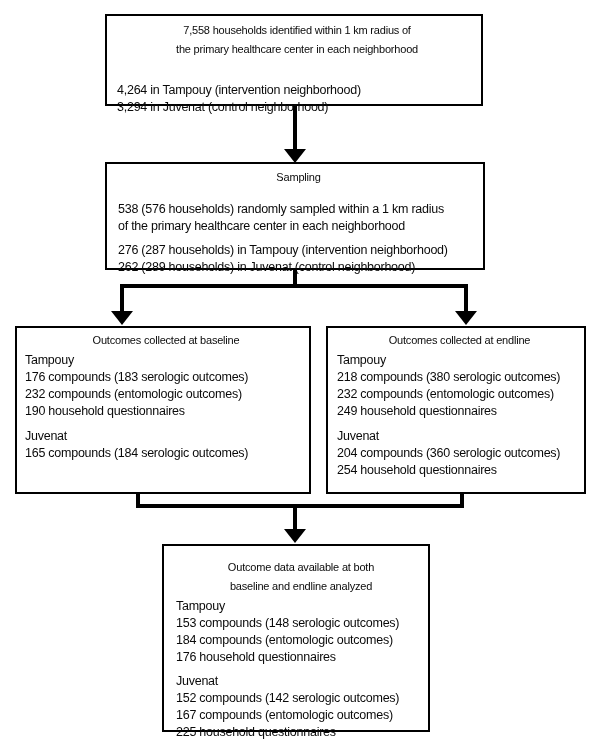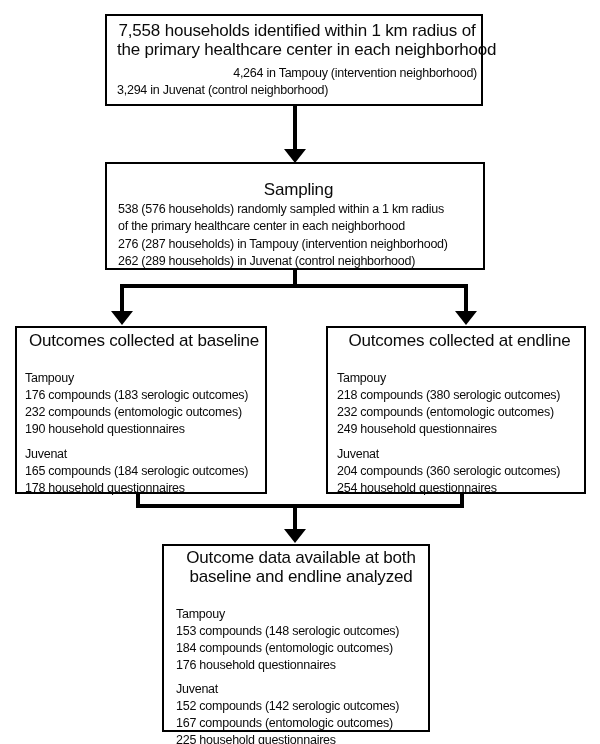--- a/index.html
+++ b/index.html
@@ -19,38 +19,38 @@
   .box {
     position: absolute;
     border: 2px solid #000000;
     background: #ffffff;
     box-sizing: border-box;
     font-size: 12.5px;
     letter-spacing: -0.25px;
   }
   .box-title {
     text-align: center;
-    font-size: 17px;
+    font-size: 11px;
     line-height: 19px;
     letter-spacing: -0.2px;
     white-space: nowrap;
   }
   .box-body {
     text-align: left;
   }
   .line {
     line-height: 17px;
     white-space: nowrap;
   }
-  .mt6 { margin-top: 6px; text-align: right; }
-  .mt7 { margin-top: 1px; }
+  .mt6 { margin-top: 23px; }
+  .mt7 { margin-top: 7px; }
   .mt8 { }
-  .mt2 { margin-top: 2px; }
+  .mt2 { margin-top: 14px; }
   .group { margin-top: 8px; }
-  .group-first { margin-top: 20px; }
+  .group-first { margin-top: 2px; }
   .vline, .hline {
     position: absolute;
     background: #000000;
   }
   .arrowhead {
     position: absolute;
     width: 0;
     height: 0;
     border-left: 11px solid transparent;
     border-right: 11px solid transparent;
@@ -69,50 +69,49 @@
     </div>
     <div class="box-body">
       <div class="line mt6">4,264 in Tampouy (intervention neighborhood)</div>
       <div class="line mt8">3,294 in Juvenat (control neighborhood)</div>
     </div>
   </div>
 
   <div class="vline" style="left:293px; top:106px; width:4px; height:44px;"></div>
   <div class="arrowhead" style="left:284px; top:149px;"></div>
 
-  <div class="box" style="left:105px; top:162px; width:380px; height:108px; padding:16px 4px 0 11px;">
+  <div class="box" style="left:105px; top:162px; width:380px; height:108px; padding:4px 4px 0 11px;">
     <div class="box-title">Sampling</div>
     <div class="box-body">
       <div class="line mt2">538 (576 households) randomly sampled within a 1 km radius</div>
       <div class="line">of the primary healthcare center in each neighborhood</div>
       <div class="line mt7">276 (287 households) in Tampouy (intervention neighborhood)</div>
       <div class="line mt8">262 (289 households) in Juvenat (control neighborhood)</div>
     </div>
   </div>
 
   <div class="vline" style="left:293px; top:270px; width:4px; height:18px;"></div>
   <div class="hline" style="left:120px; top:284px; width:348px; height:4px;"></div>
   <div class="vline" style="left:120px; top:284px; width:4px; height:28px;"></div>
   <div class="arrowhead" style="left:111px; top:311px;"></div>
   <div class="vline" style="left:464px; top:284px; width:4px; height:28px;"></div>
   <div class="arrowhead" style="left:455px; top:311px;"></div>
 
-  <div class="box" style="left:15px; top:326px; width:252px; height:168px; padding:3px 2px 0 8px;">
+  <div class="box" style="left:15px; top:326px; width:296px; height:168px; padding:3px 2px 0 8px;">
     <div class="box-title">Outcomes collected at baseline</div>
     <div class="box-body">
       <div class="group group-first">
         <div class="line">Tampouy</div>
         <div class="line">176 compounds (183 serologic outcomes)</div>
         <div class="line">232 compounds (entomologic outcomes)</div>
         <div class="line">190 household questionnaires</div>
       </div>
       <div class="group">
         <div class="line">Juvenat</div>
         <div class="line">165 compounds (184 serologic outcomes)</div>
-        <div class="line">178 household questionnaires</div>
       </div>
     </div>
   </div>
 
   <div class="box" style="left:326px; top:326px; width:260px; height:168px; padding:3px 2px 0 9px;">
     <div class="box-title">Outcomes collected at endline</div>
     <div class="box-body">
       <div class="group group-first">
         <div class="line">Tampouy</div>
         <div class="line">218 compounds (380 serologic outcomes)</div>
@@ -126,21 +125,21 @@
       </div>
     </div>
   </div>
 
   <div class="vline" style="left:136px; top:494px; width:4px; height:14px;"></div>
   <div class="vline" style="left:460px; top:494px; width:4px; height:14px;"></div>
   <div class="hline" style="left:136px; top:504px; width:328px; height:4px;"></div>
   <div class="vline" style="left:293px; top:504px; width:4px; height:26px;"></div>
   <div class="arrowhead" style="left:284px; top:529px;"></div>
 
-  <div class="box" style="left:162px; top:544px; width:268px; height:188px; padding:2px 2px 0 12px;">
+  <div class="box" style="left:162px; top:544px; width:268px; height:188px; padding:12px 2px 0 12px;">
     <div class="box-title">
       <div>Outcome data available at both</div>
       <div>baseline and endline analyzed</div>
     </div>
     <div class="box-body">
       <div class="group group-first">
         <div class="line">Tampouy</div>
         <div class="line">153 compounds (148 serologic outcomes)</div>
         <div class="line">184 compounds (entomologic outcomes)</div>
         <div class="line">176 household questionnaires</div>

